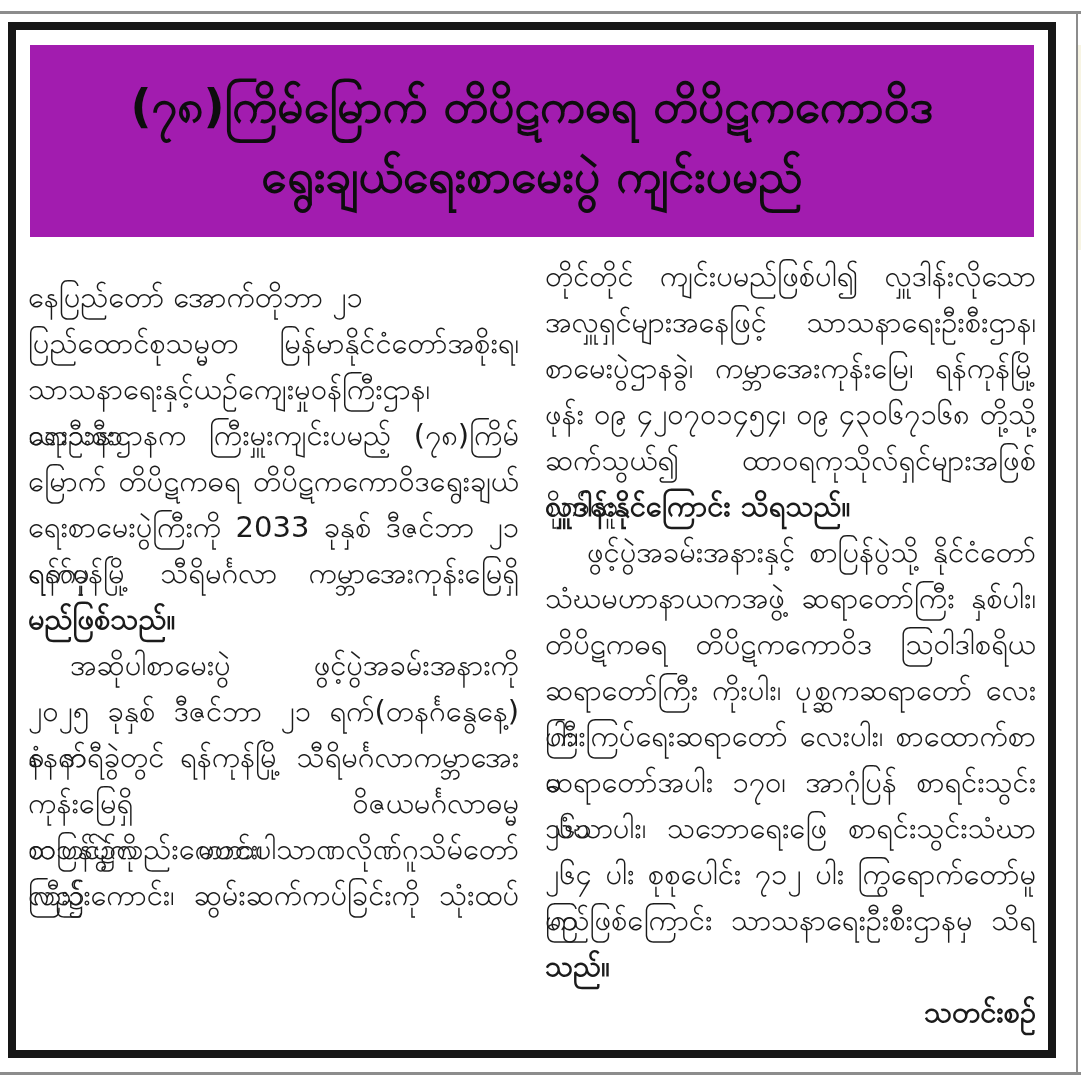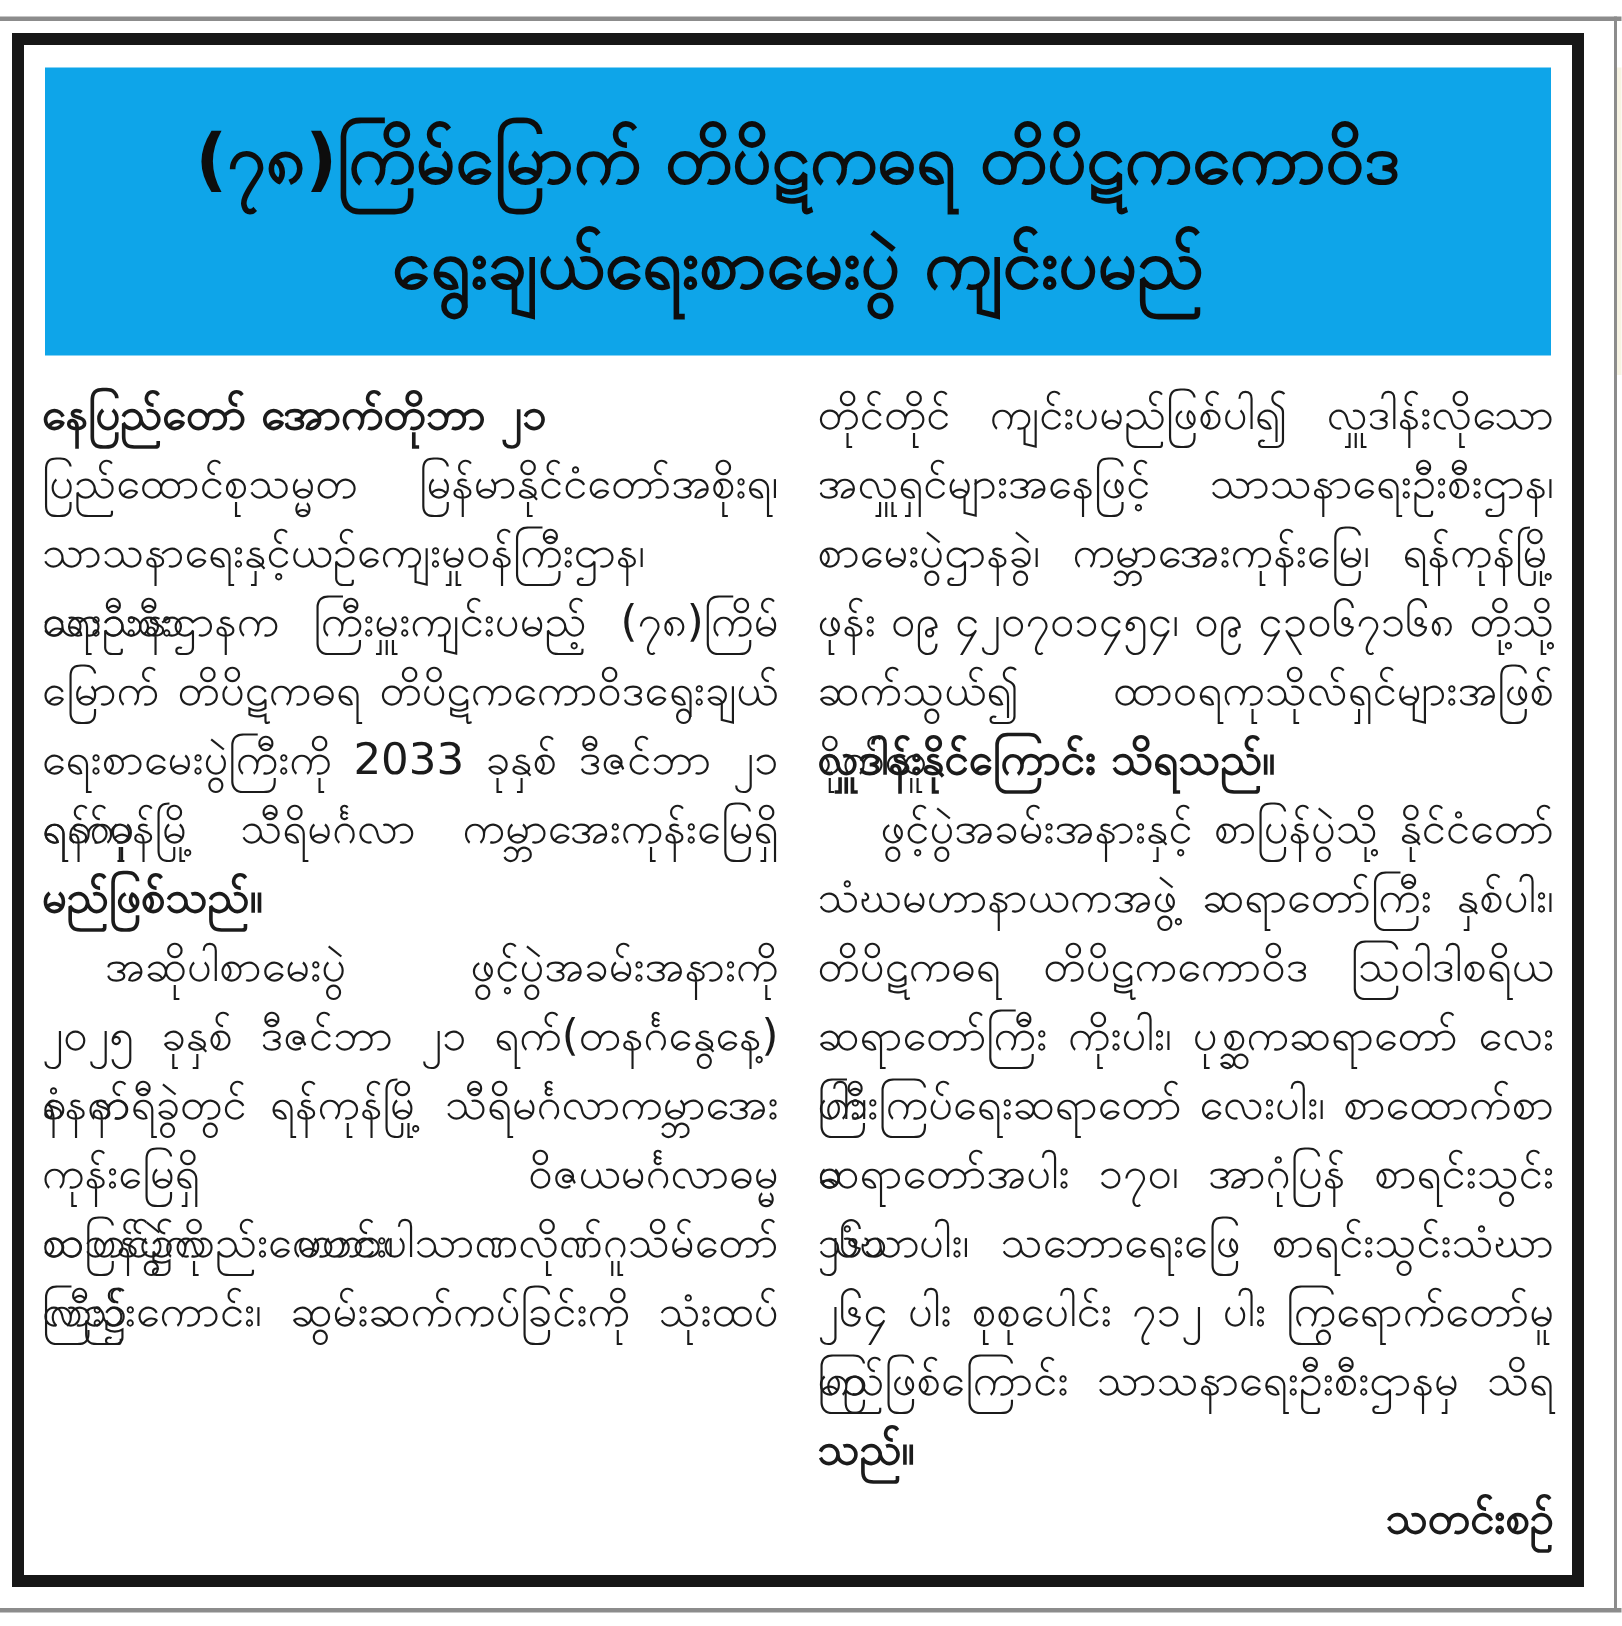--- a/index.html
+++ b/index.html
@@ -46,21 +46,21 @@
     top: 22px;
     width: 1048px;
     height: 1036px;
     box-sizing: border-box;
     border: 8px solid #171717;
     background: #ffffff;
   }
   .headline-banner {
     margin: 15px 14px 0 14px;
     height: 192px;
-    background: #0ea5e9;
+    background: #a21caf;
     display: flex;
     flex-direction: column;
     justify-content: center;
     align-items: center;
     gap: 10px;
   }
   .headline-line {
     font-size: 46px;
     line-height: 60px;
     font-weight: bold;
@@ -83,22 +83,23 @@
     text-align: justify;
     text-align-last: justify;
     overflow: visible;
     white-space: normal;
   }
   .line.plain {
     text-align-last: left;
     font-weight: bold;
   }
   .line.dateline {
-    font-weight: bold;
+    font-weight: normal;
     text-align-last: left;
+    margin-top: 21px;
   }
   .line.indent {
     padding-left: 42px;
   }
   .line.signature {
     font-weight: bold;
     text-align-last: right;
   }
 </style>
 </head>

